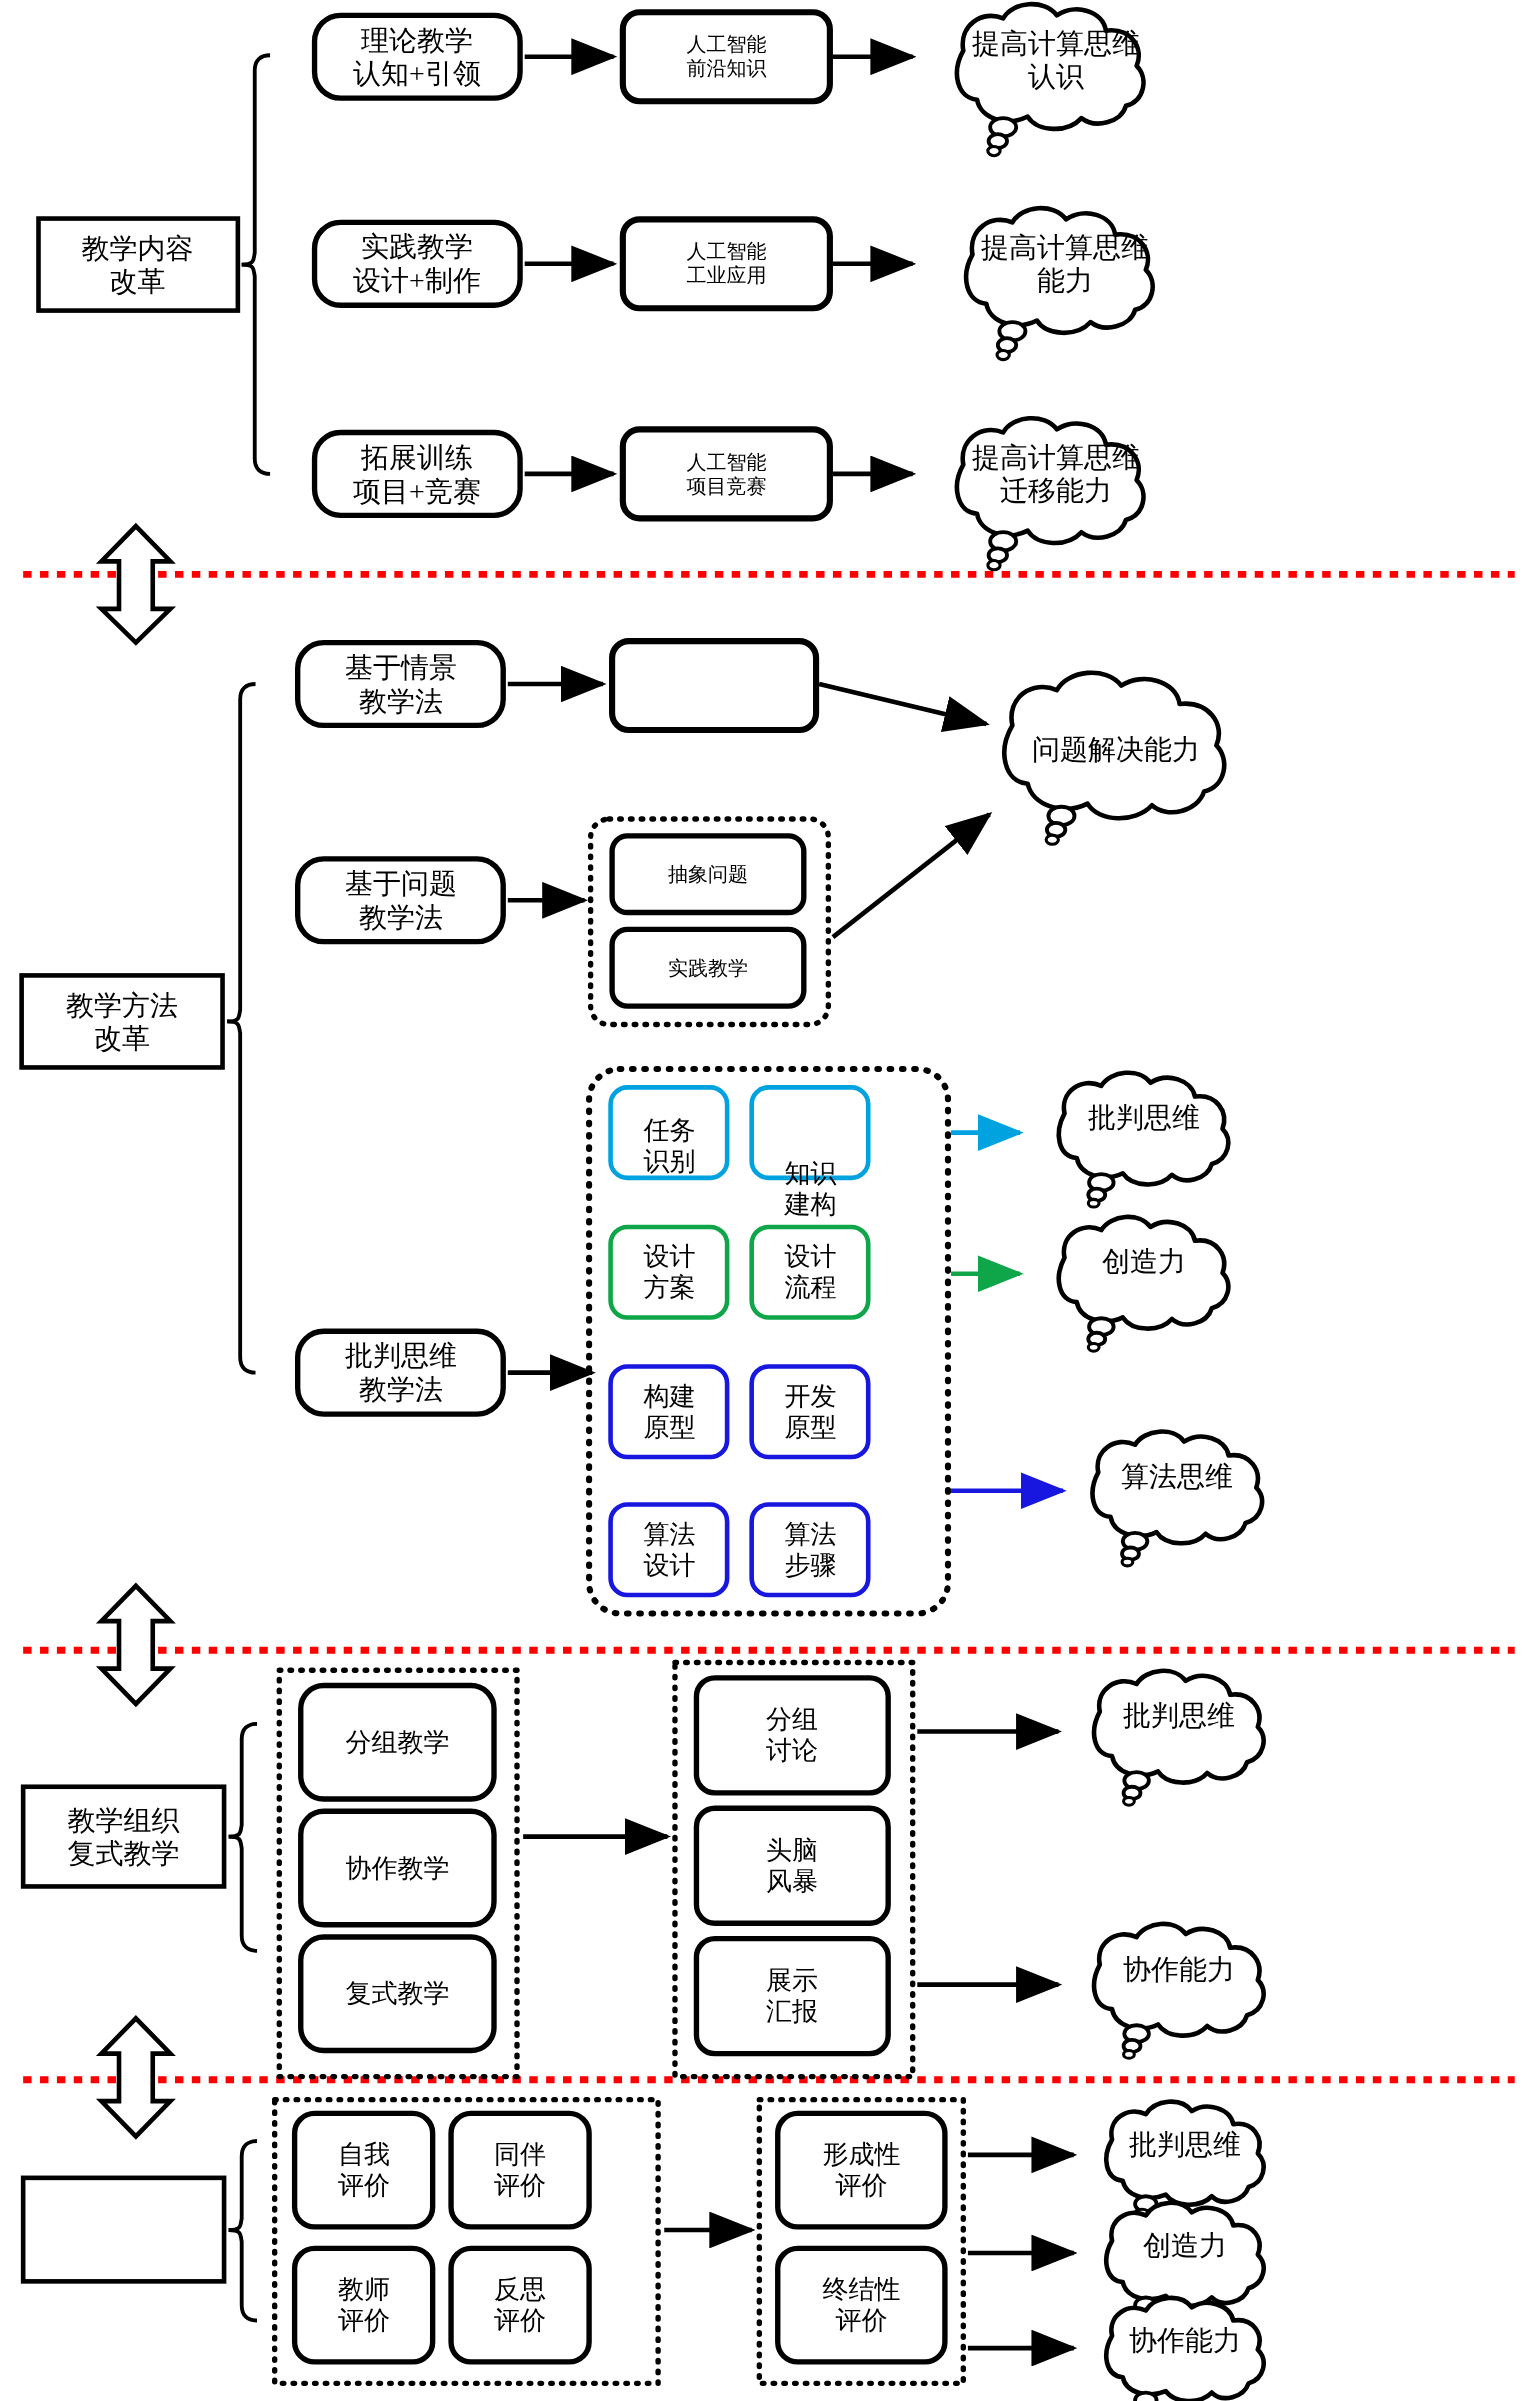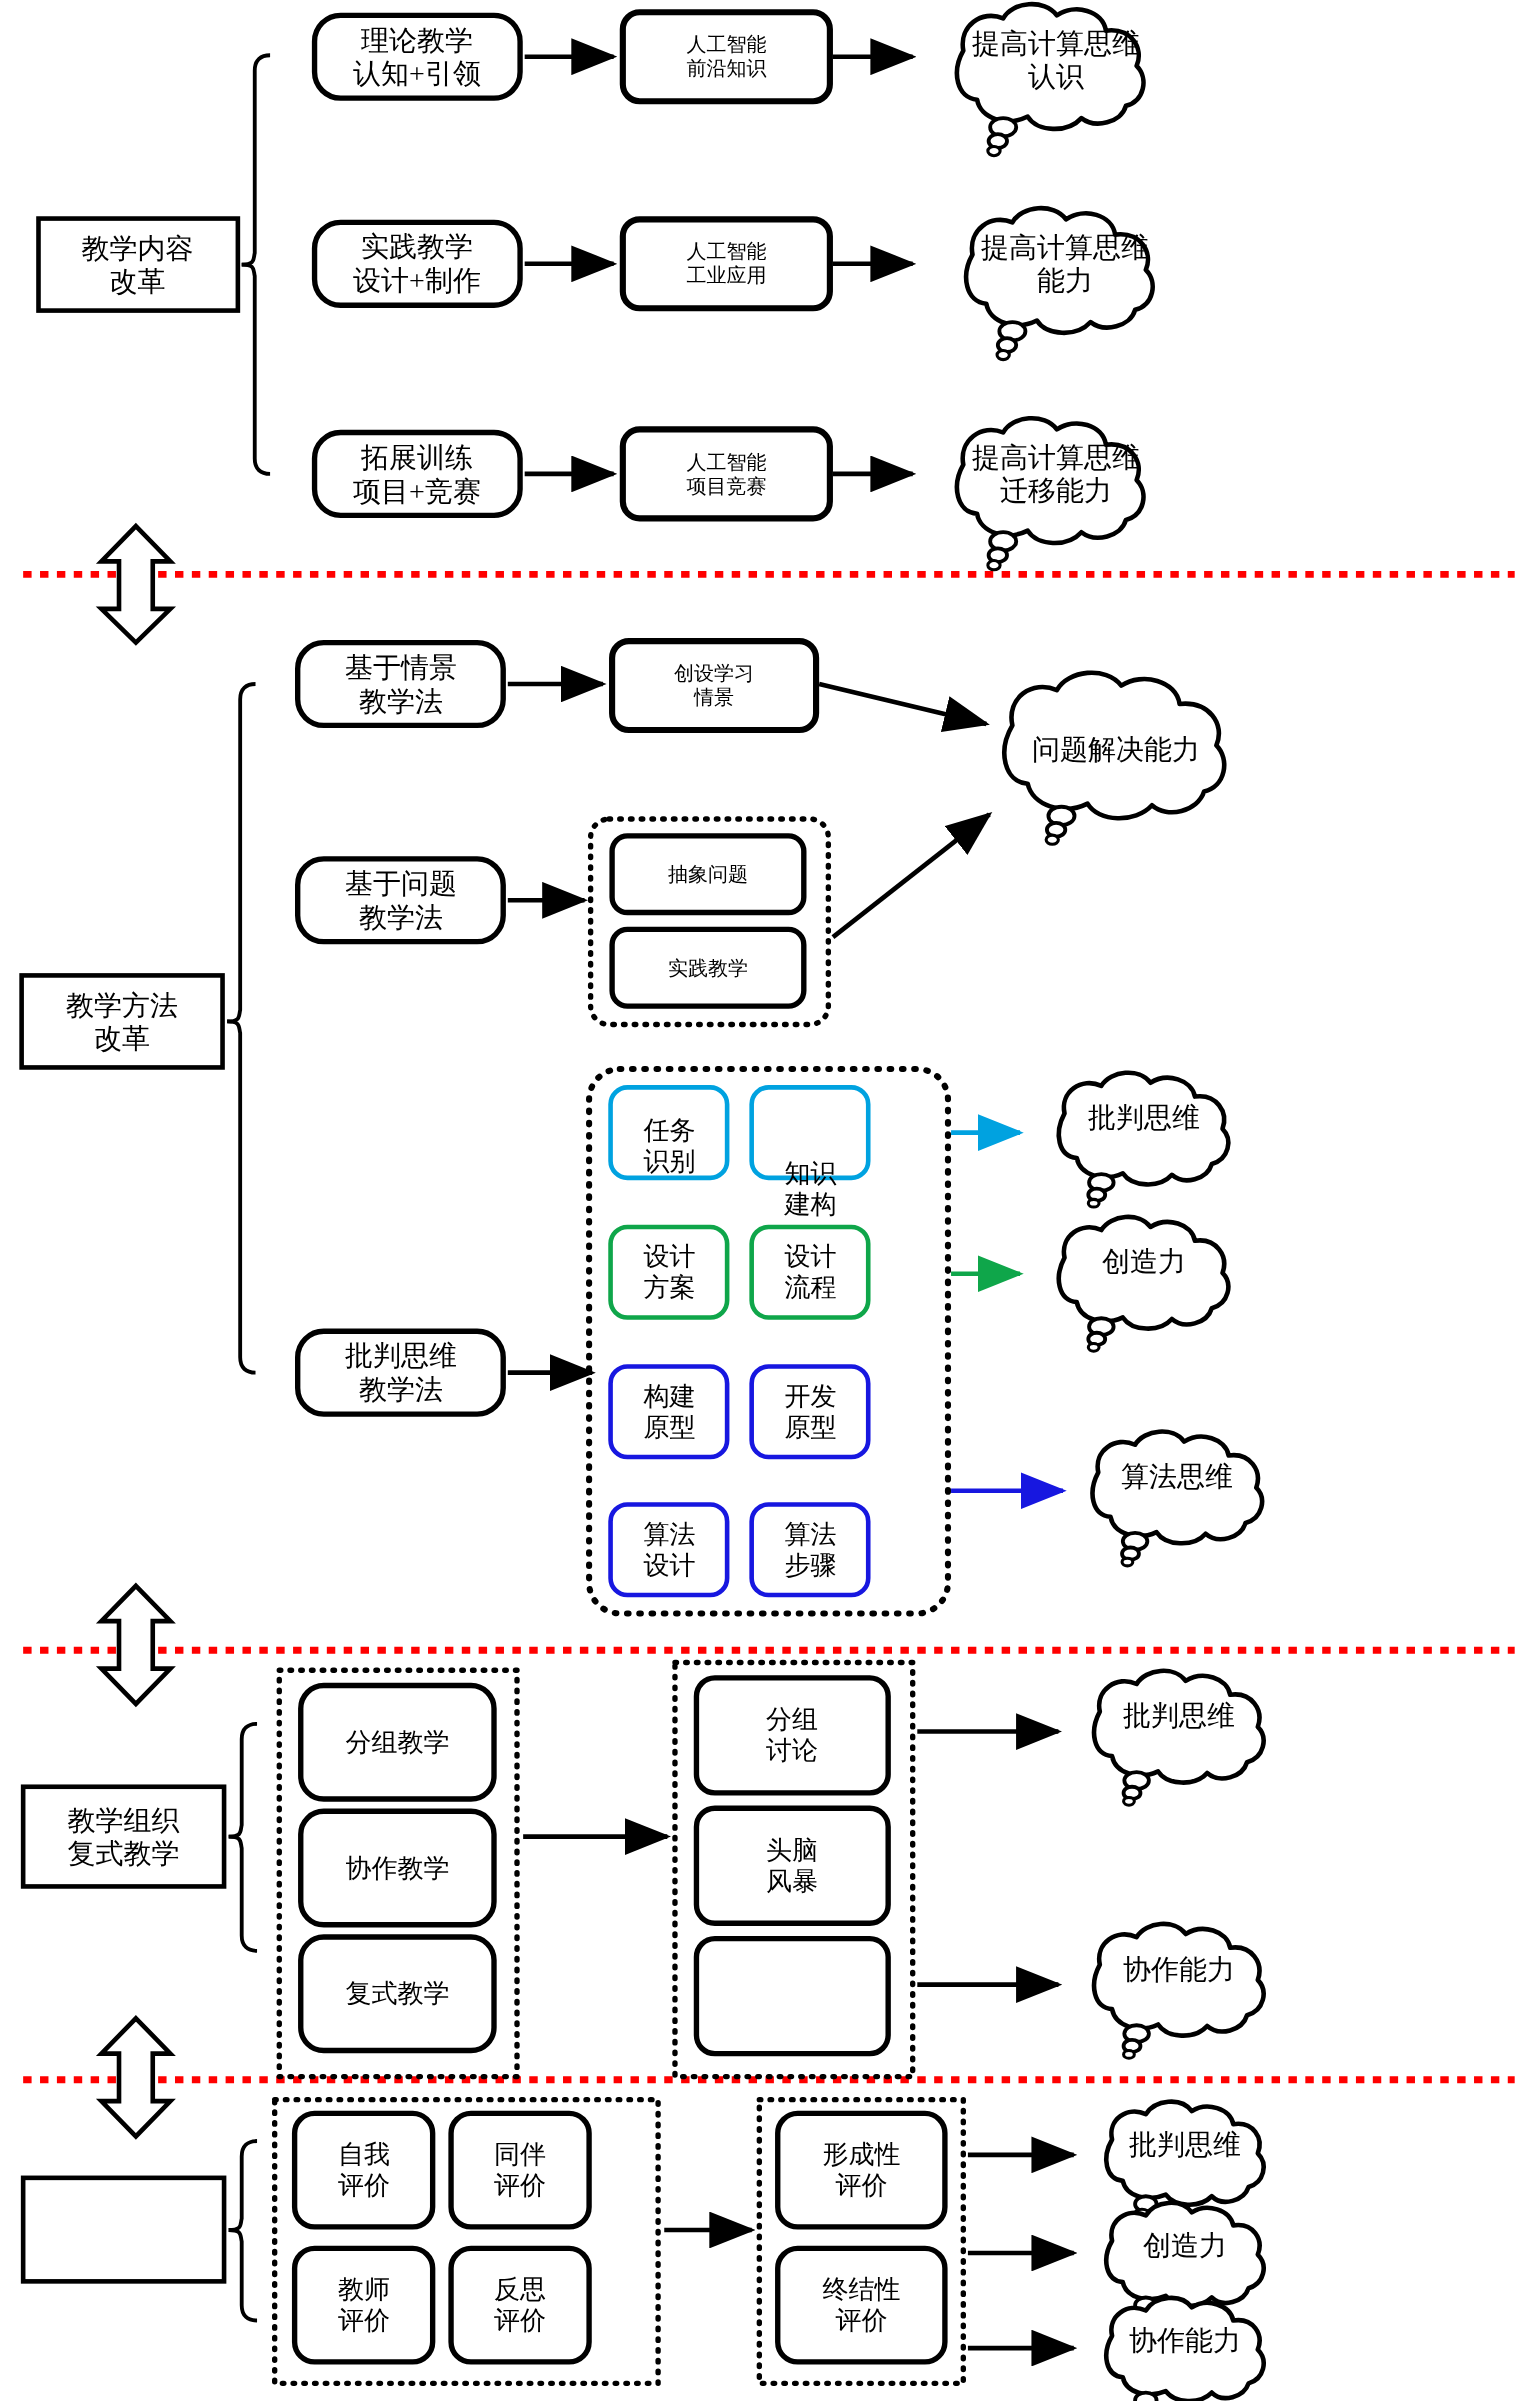--- a/index.html
+++ b/index.html
@@ -308,22 +308,20 @@
   <div class="node-label t-main" style="left:21.5px;top:976px;width:201px;height:92px;">教学方法
 改革</div>
 
   <div class="node-label t-round" style="left:298px;top:643px;width:206px;height:83px;">基于情景
 教学法</div>
   <div class="node-label t-round" style="left:298px;top:859px;width:206px;height:83px;">基于问题
 教学法</div>
   <div class="node-label t-round" style="left:298px;top:1331px;width:206px;height:83px;">批判思维
 教学法</div>
 
-  <div class="node-label t-rect" style="left:612px;top:641px;width:204px;height:89px;">创设学习
-情景</div>
   <div class="node-label t-rect" style="left:612px;top:836px;width:192px;height:77px;">抽象问题</div>
   <div class="node-label t-rect" style="left:612px;top:930px;width:192px;height:77px;">实践教学</div>
 
   <div class="node-label t-cloud" style="left:997px;top:727px;width:238px;height:46px;">问题解决能力</div>
 
   <div class="node-label t-chip" style="left:611px;top:1101px;width:117px;height:91px;">任务
 识别</div>
   <div class="node-label t-chip" style="left:752px;top:1144px;width:117px;height:91px;">知识
 建构</div>
   <div class="node-label t-chip" style="left:611px;top:1227px;width:117px;height:91px;">设计
@@ -347,20 +345,22 @@
 复式教学</div>
 
   <div class="node-label t-small" style="left:301px;top:1686px;width:193px;height:114px;">分组教学</div>
   <div class="node-label t-small" style="left:301px;top:1812px;width:193px;height:114px;">协作教学</div>
   <div class="node-label t-small" style="left:301px;top:1937px;width:193px;height:114px;">复式教学</div>
 
   <div class="node-label t-small" style="left:696px;top:1678px;width:192px;height:115px;">分组
 讨论</div>
   <div class="node-label t-small" style="left:696px;top:1809px;width:192px;height:115px;">头脑
 风暴</div>
+  <div class="node-label t-small" style="left:696px;top:1939px;width:192px;height:115px;">展示
+汇报</div>
 
   <div class="node-label t-cloud" style="left:1083px;top:1693px;width:192px;height:46px;">批判思维</div>
   <div class="node-label t-cloud" style="left:1083px;top:1947px;width:192px;height:46px;">协作能力</div>
 
 
   <div class="node-label t-small" style="left:295px;top:2114px;width:138px;height:114px;">自我
 评价</div>
   <div class="node-label t-small" style="left:451px;top:2114px;width:138px;height:114px;">同伴
 评价</div>
   <div class="node-label t-small" style="left:295px;top:2249px;width:138px;height:114px;">教师

